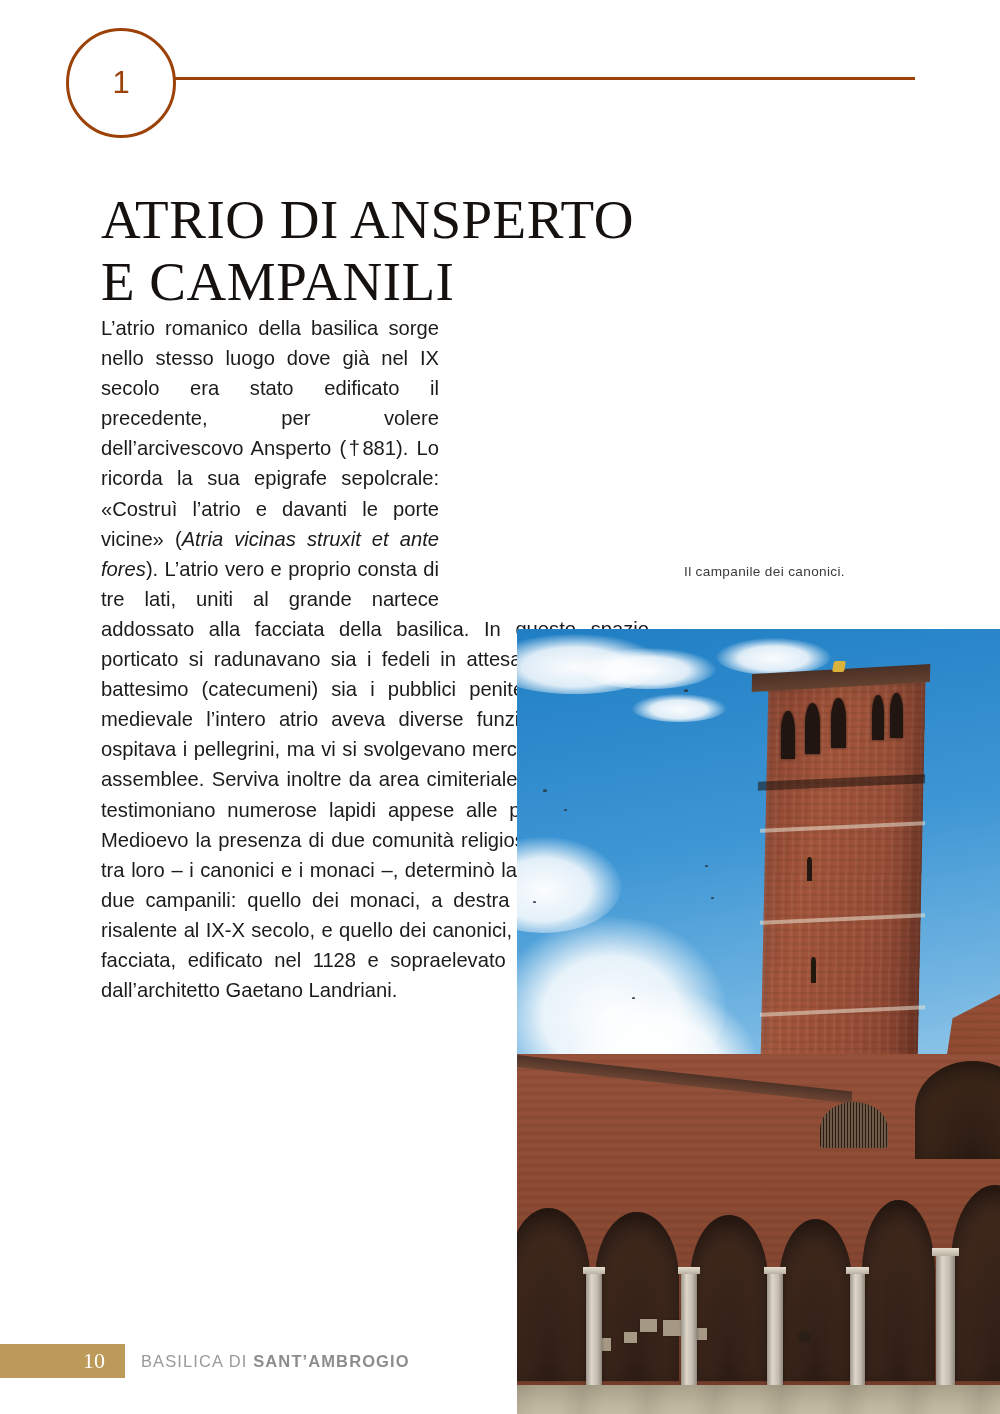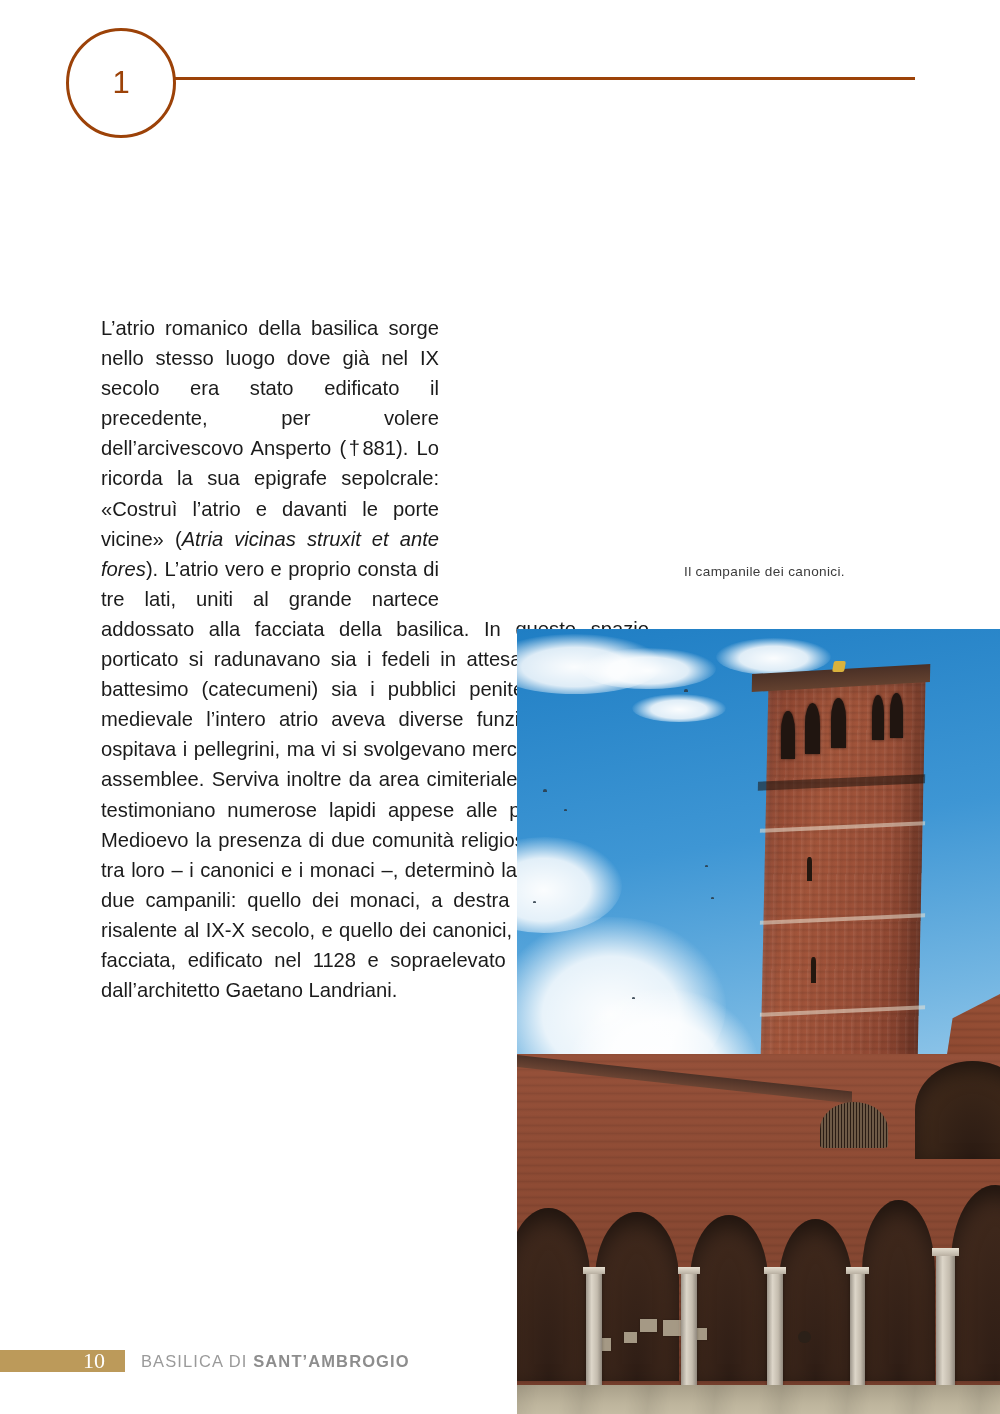--- a/index.html
+++ b/index.html
@@ -374,21 +374,21 @@
     position: absolute;
     left: 0;
     top: 1344px;
     width: 470px;
     height: 34px;
     display: flex;
     align-items: center;
   }
   .footer-folio {
     width: 125px;
-    height: 22px;
+    height: 34px;
     background: #bc9a5a;
     display: flex;
     align-items: center;
     justify-content: flex-end;
     box-sizing: border-box;
     padding-right: 20px;
   }
   .footer-folio-number {
     color: #ffffff;
     font-family: "Liberation Serif", serif;
@@ -412,20 +412,24 @@
 
 <div class="page">
 
   <div class="chapter-header">
     <div class="chapter-rule"></div>
     <div class="chapter-badge">
       <span class="chapter-badge-number">1</span>
     </div>
   </div>
 
+  <h1 class="page-title">
+    <span class="tl">ATRIO DI ANSPERTO</span>
+    <span class="tl">E CAMPANILI</span>
+  </h1>
 
   <div class="body-text">
     <div class="text-cutout"></div>
     <p><span>L’atrio romanico della basilica sorge nello stesso luogo dove già nel IX secolo era stato edificato il precedente, per volere dell’arcivescovo Ansperto (†881). Lo ricorda la sua epigrafe sepolcrale: «Costruì l’atrio e davanti le porte vicine» (</span><i>Atria vicinas struxit et ante fores</i><span>). L’atrio vero e proprio consta di tre lati, uniti al grande nartece addossato alla facciata della basilica. In questo spazio porticato si radunavano sia i fedeli in attesa di ricevere il battesimo (catecumeni) sia i pubblici penitenti. In epoca medievale l’intero atrio aveva diverse funzioni: non solo ospitava i pellegrini, ma vi si svolgevano mercati e pubbliche assemblee. Serviva inoltre da area cimiteriale, come ancora testimoniano numerose lapidi appese alle pareti. Nell’alto Medioevo la presenza di due comunità religiose in contrasto tra loro – i canonici e i monaci –, determinò la costruzione di due campanili: quello dei monaci, a destra della facciata, risalente al IX-X secolo, e quello dei canonici, a sinistra della facciata, edificato nel 1128 e sopraelevato solo nel 1889 dall’architetto Gaetano Landriani.</span></p>
   </div>
 
   <div class="photo-caption">Il campanile dei canonici.</div>
 
   <figure class="photo-figure">
     <div class="photo">

